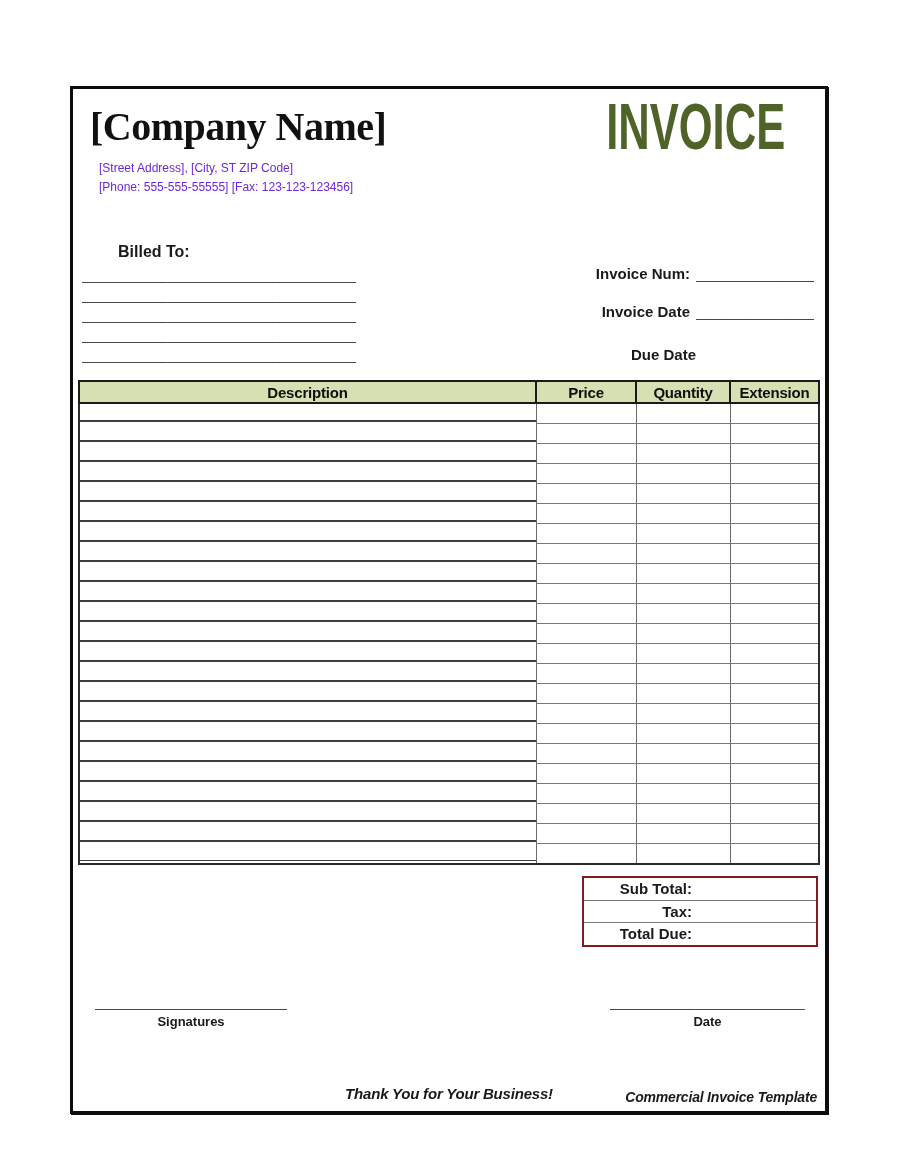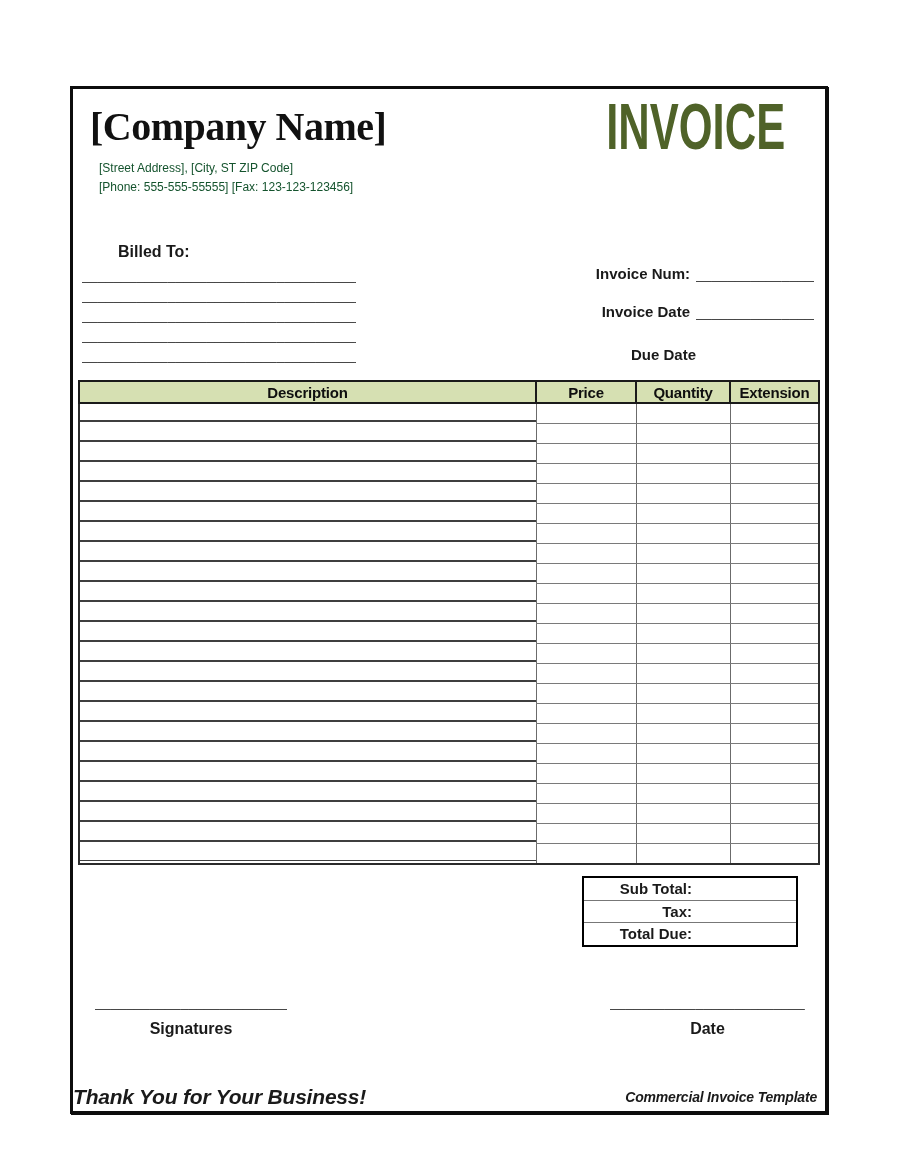--- a/index.html
+++ b/index.html
@@ -6,21 +6,21 @@
   body{width:900px;height:1165px;position:relative;font-family:"Liberation Sans",sans-serif;color:#1a1a1a;}
   .canvas{position:absolute;left:0;top:12px;width:900px;height:1165px;background:#ffffff;}
   .page{position:absolute;left:70px;top:74px;width:758px;height:1028px;box-sizing:border-box;
         border:3px solid #0d0d0d;box-shadow:1px 1px 0 #0d0d0d;background:#ffffff;}
 
   
   .company-name{position:absolute;left:17px;top:16px;font-family:"Liberation Serif",serif;
                 font-weight:bold;font-size:40px;line-height:1.1;letter-spacing:-0.5px;color:#111;}
   .invoice-title{position:absolute;right:40px;top:6px;font-weight:bold;font-size:64px;line-height:1;
                  transform:scaleX(0.68);transform-origin:right top;letter-spacing:0px;}
-  .address{position:absolute;left:26px;top:70px;font-size:12px;line-height:18.5px;color:#14532d;}
+  .address{position:absolute;left:26px;top:70px;font-size:12px;line-height:18.5px;color:#6d28d9;}
 
   
   .billed-label{position:absolute;left:9px;top:154px;font-size:16px;font-weight:bold;margin-left:36px;}
   .billed-lines{position:absolute;left:9px;top:176px;width:274px;}
   .blank-line{height:20px;line-height:20px;overflow:hidden;white-space:nowrap;
               font-size:14px;color:#3c3c3c;}
 
   
   .meta-row{position:absolute;display:flex;align-items:baseline;height:24px;}
   .meta-row .meta-label{width:128px;text-align:right;font-size:15px;font-weight:bold;white-space:nowrap;}
@@ -39,37 +39,37 @@
   .items-table col.c4{width:89px;}
   .items-table th{height:20px;font-size:15px;font-weight:bold;letter-spacing:-0.2px;color:#0f0f0f;
                   border:2px solid #1a1a1a;padding:0;text-align:center;}
   .items-table td{height:19px;padding:0;position:relative;}
   .items-table td.c-num{border-left:1.5px solid #6b6b6b;border-bottom:1.5px solid #7a7a7a;}
   .items-table td.c-desc{border-bottom:none;}
   .items-table td.c-desc::after{content:"";position:absolute;left:0;right:0;bottom:2px;height:1.5px;
                   background:#3f3f3f;}
 
   
-  .totals{position:absolute;left:509px;top:787px;width:216px;box-sizing:border-box;
-          border:2px solid #000000;}
+  .totals{position:absolute;left:509px;top:787px;width:236px;box-sizing:border-box;
+          border:2px solid #7f1d1d;}
   .totals-row{display:flex;align-items:center;height:21.5px;border-bottom:1px solid #777;}
   .totals-row:last-child{border-bottom:none;}
   .totals-label{width:108px;text-align:right;font-size:15px;font-weight:bold;padding-right:2px;white-space:nowrap;}
   .totals-value{flex:1;height:100%;}
 
   
   .sig{position:absolute;top:903px;text-align:center;}
   .sig-left{left:22px;width:192px;}
   .sig-right{left:537px;width:195px;}
   .sig .sig-line{height:20px;line-height:20px;overflow:hidden;white-space:nowrap;font-size:14px;color:#3c3c3c;}
-  .sig .sig-label{margin-top:8px;font-size:16px;font-weight:bold;}
-
-  
-  .thankyou{position:absolute;left:0;right:0;top:996px;text-align:left;
-            font-size:21px;font-weight:bold;font-style:italic;letter-spacing:-0.2px;}
+  .sig .sig-label{margin-top:2px;font-size:13px;font-weight:bold;}
+
+  
+  .thankyou{position:absolute;left:0;right:0;top:996px;text-align:center;
+            font-size:15px;font-weight:bold;font-style:italic;letter-spacing:-0.2px;}
   .template-label{position:absolute;right:8px;top:1000px;font-size:14px;font-weight:bold;font-style:italic;
                   letter-spacing:-0.2px;}
 </style>
 </head>
 <body>
 
 <div class="canvas">
   <div class="page">
 
     <div class="company-name">[Company Name]</div>

